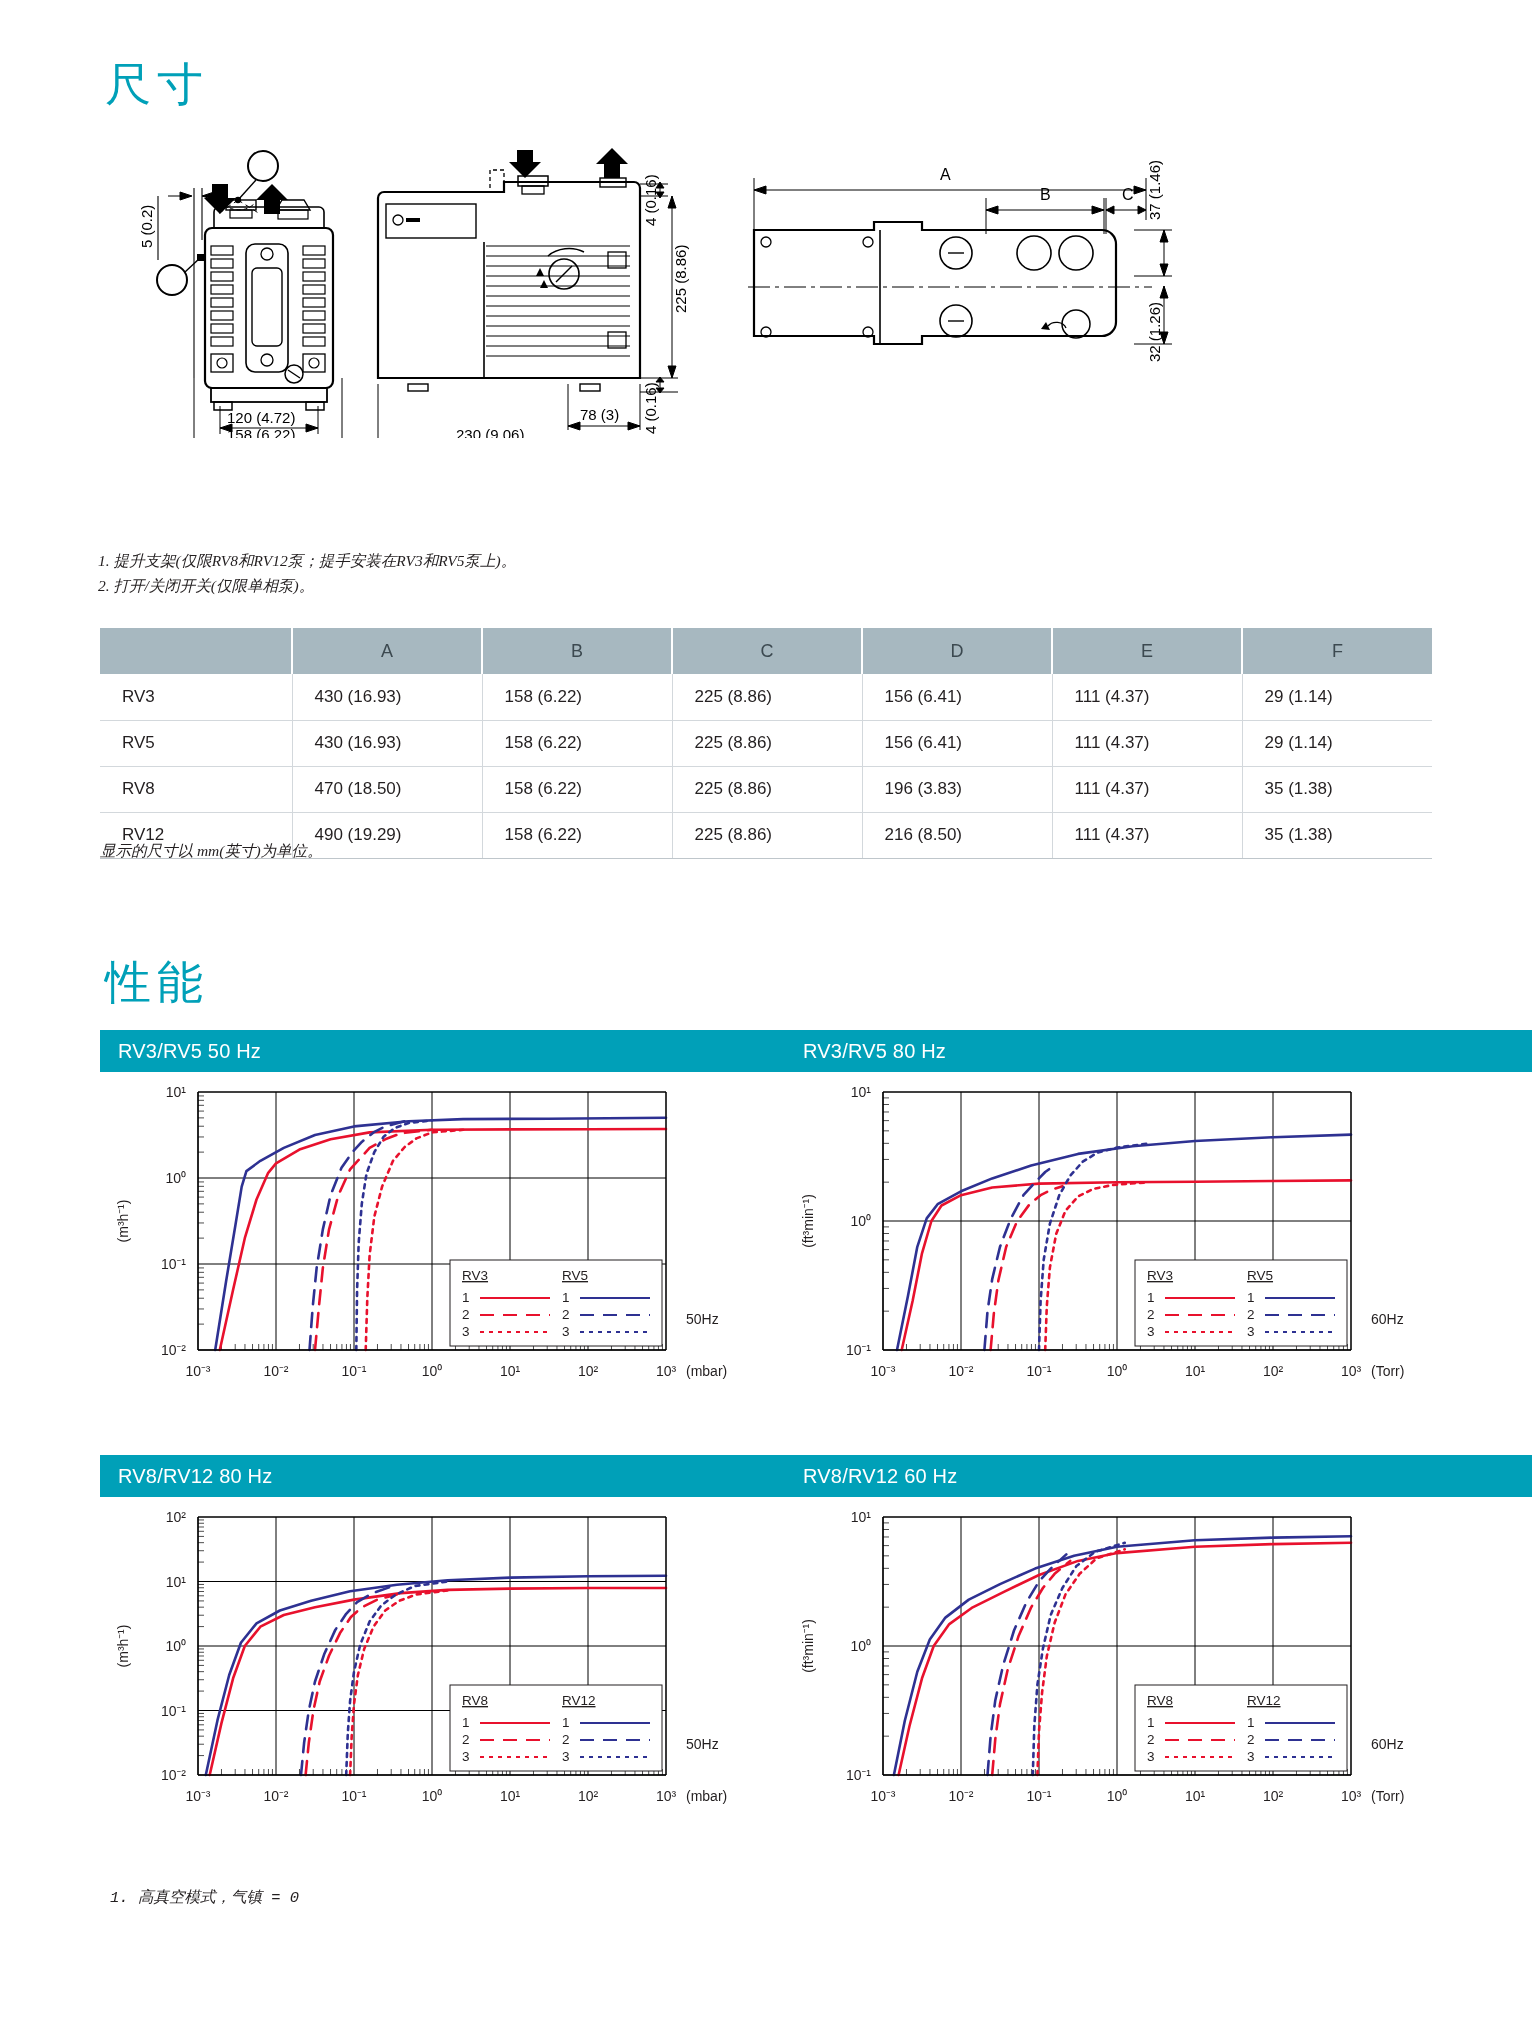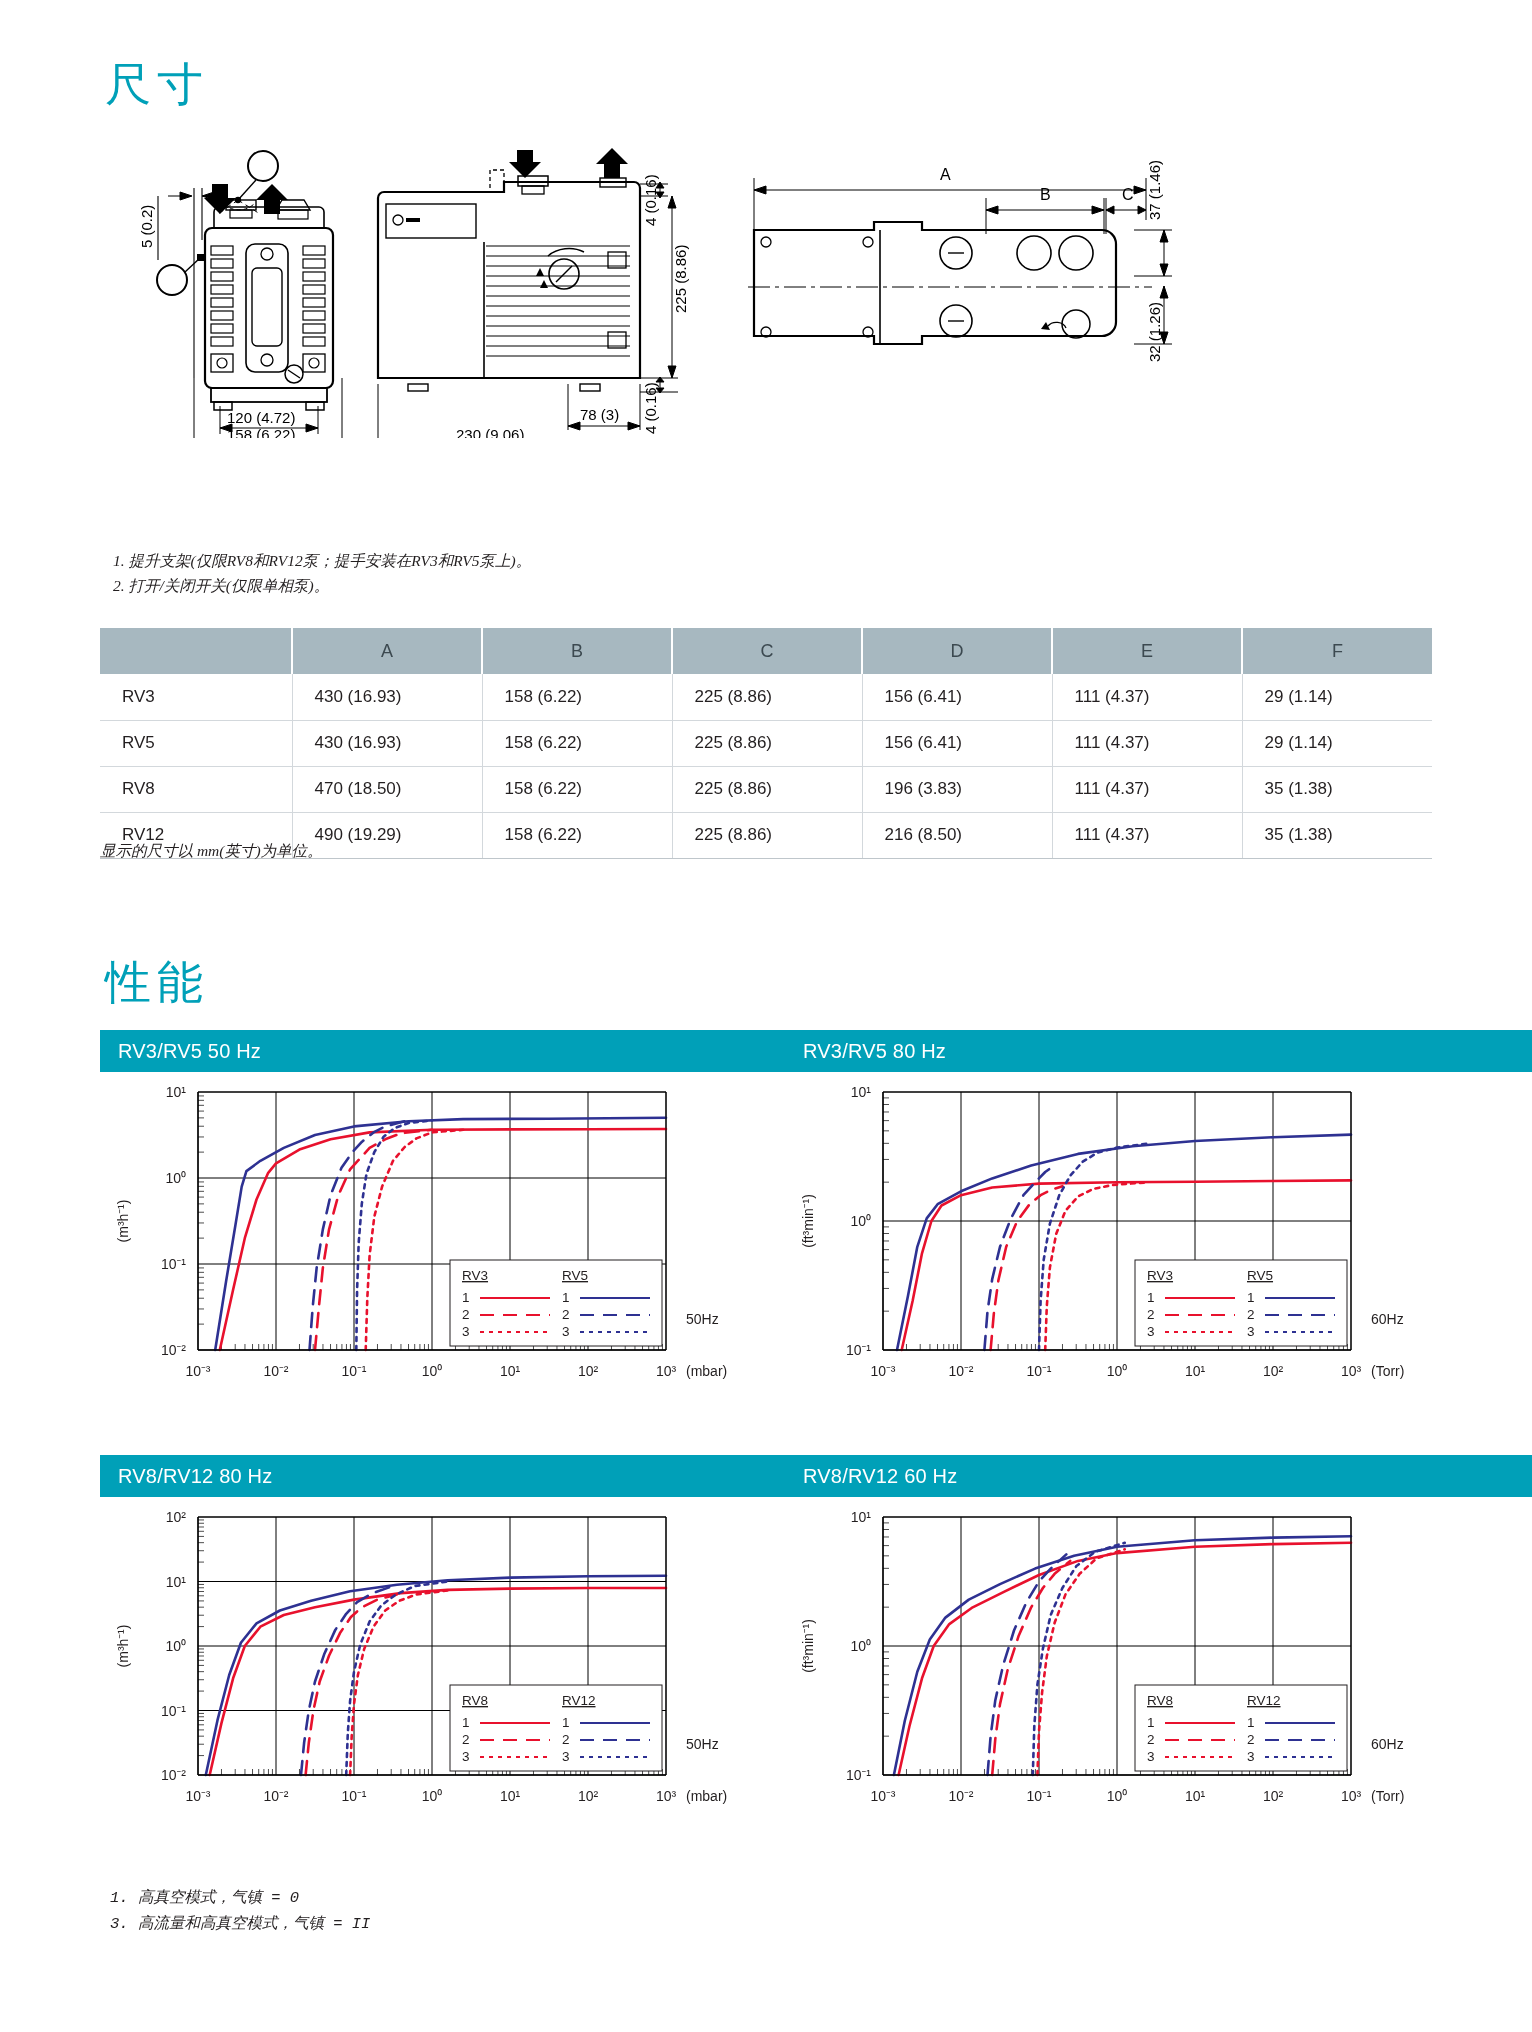--- a/index.html
+++ b/index.html
@@ -31,21 +31,21 @@
   #drawing-area {
     position:absolute;
     left:128px; top:148px;
     width:1300px; height:290px;
   }
   .dwg-svg { display:block; }
 
   
   #dwg-notes {
     position:absolute;
-    left:113px; top:548px;
+    left:98px; top:548px;
     width:900px;
     font-family:"Liberation Serif", serif;
     font-style:italic;
     font-size:15.5px;
     line-height:1.62;
     color:#231f20;
   }
   #dwg-notes div { white-space:nowrap; }
 
   
@@ -916,14 +916,13 @@
         <line x1="98" y1="20" x2="98" y2="278" stroke="#000" stroke-width="1.4"></line>
         <line x1="98" y1="278" x2="566" y2="278" stroke="#000" stroke-width="1.4"></line>
         <line x1="98" y1="20" x2="566" y2="20" stroke="#000" stroke-width="1.1"></line>
         <line x1="566" y1="20" x2="566" y2="278" stroke="#000" stroke-width="1.1"></line>
       </svg>
     </div>
 </div>
 
 <div id="perf-notes">
   <div>1. 高真空模式，气镇 = 0</div>
-  <div>3. 高流量和高真空模式，气镇 = II</div>
 </div>
 
 </body></html>

